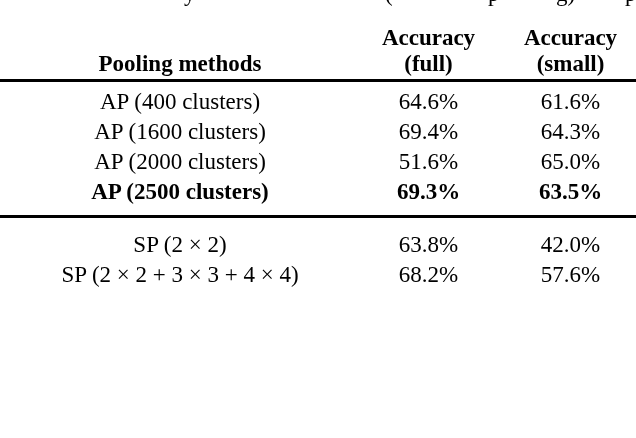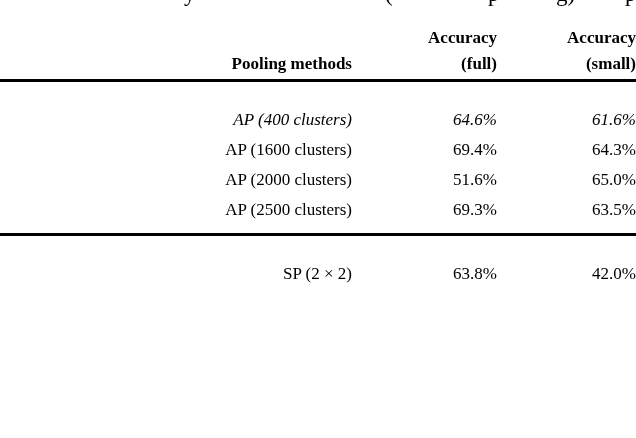--- a/index.html
+++ b/index.html
@@ -21,35 +21,35 @@
   }
   table.results {
     position: absolute; top: 8px; left: 0;
     width: 636px;
     border-collapse: collapse; table-layout: fixed;
   }
   col.c1 { width: 352px; }
   col.c2 { width: 145px; }
   col.c3 { width: 139px; }
   th, td {
-    text-align: right; padding: 0 0 0 8px;
-    font-size: 17px; white-space: nowrap; overflow: hidden;
+    text-align: center; padding: 0 0 0 8px;
+    font-size: 23px; white-space: nowrap; overflow: hidden;
   }
   thead th {
     vertical-align: bottom;
     height: 72px;
     padding-bottom: 2px;
     border-bottom: 3px solid #000;
     font-weight: bold;
     line-height: 26px;
   }
   tbody td { line-height: 30px; height: 30px; vertical-align: middle; }
-  tbody.sec-ap tr:first-child td { padding-top: 23px; font-style: italic; }
-  tbody.sec-ap tr:last-child td  { padding-bottom: 8px; }
-  tbody.sec-sp tr:first-child td { border-top: 3px solid #000; padding-top: 23px; }
+  tbody.sec-ap tr:first-child td { padding-top: 5px; }
+  tbody.sec-ap tr:last-child td  { padding-bottom: 8px; font-weight: bold; }
+  tbody.sec-sp tr:first-child td { border-top: 3px solid #000; padding-top: 12px; }
 </style>
 </head>
 <body>
 
 <div class="caption-frag">
   <span class="frag" style="left:184px">y</span>
   <span class="frag" style="left:385px">(</span>
   <span class="frag" style="left:488px">p</span>
   <span class="frag" style="left:556px">g)</span>
   <span class="frag" style="left:625px">p</span>
@@ -97,14 +97,19 @@
       <td>69.3%</td>
       <td>63.5%</td>
     </tr>
   </tbody>
   <tbody class="sec-sp">
     <tr>
       <td>SP (2 × 2)</td>
       <td>63.8%</td>
       <td>42.0%</td>
     </tr>
+    <tr>
+      <td>SP (2 × 2 + 3 × 3 + 4 × 4)</td>
+      <td>68.2%</td>
+      <td>57.6%</td>
+    </tr>
   </tbody>
 </table>
 
 </body></html>

